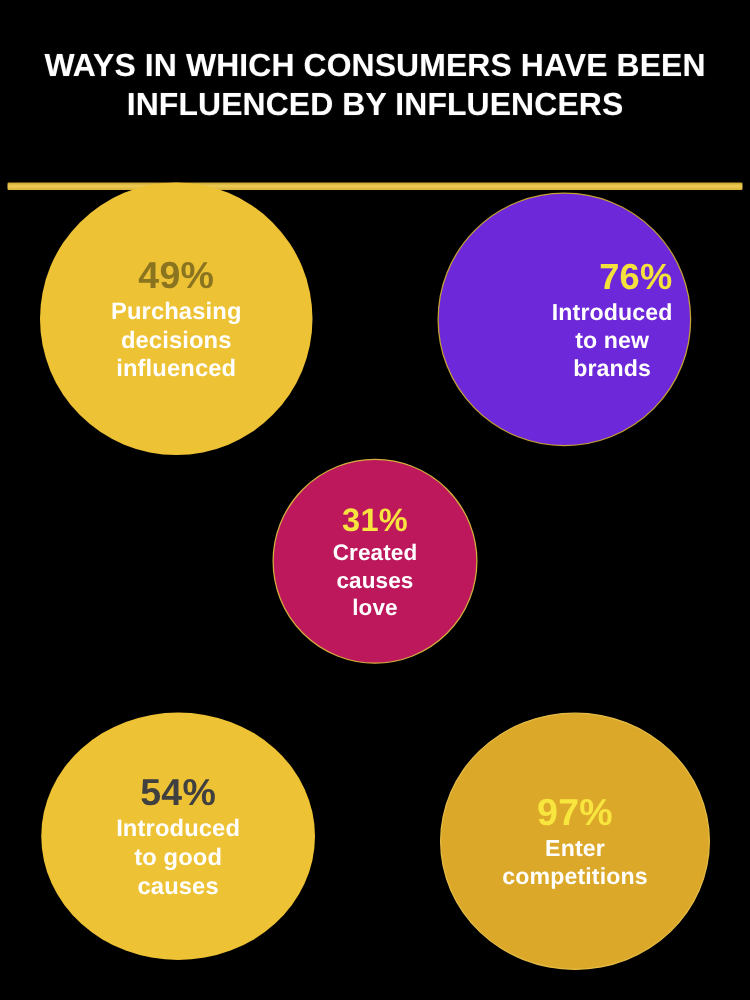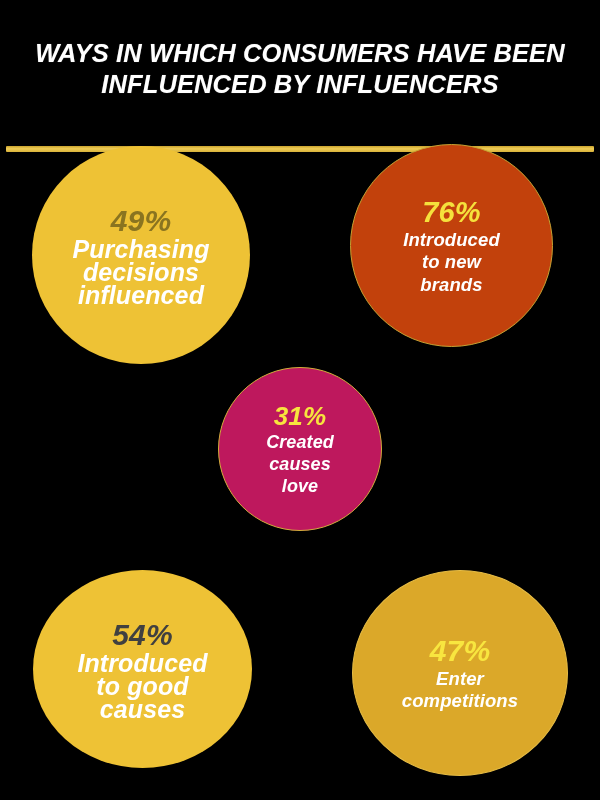--- a/index.html
+++ b/index.html
@@ -13,21 +13,20 @@
     overflow: hidden;
     font-family: "Liberation Sans", sans-serif;
     position: relative;
   }
 
   #infographic {
     position: relative;
     width: 600px;
     height: 800px;
     background: #000000;
-    font-style: italic;
   }
 
   
   .header {
     position: absolute;
     left: 0;
     top: 38px;
     width: 600px;
     text-align: center;
     padding: 0 28px;
@@ -71,40 +70,41 @@
     font-family: "Liberation Sans", sans-serif;
     font-weight: bold;
     font-size: 30px;
     line-height: 34px;
     letter-spacing: 0.2px;
   }
   .bubble .label {
     font-family: "Liberation Sans", sans-serif;
     font-weight: bold;
     color: #ffffff;
-    font-size: 25px;
+    font-size: 19px;
     line-height: 23px;
     letter-spacing: 0.1px;
     white-space: pre-line;
   }
 
   
   #bubble-0 {
     left: 32px;  top: 146px;
     width: 218px; height: 218px;
     background: #EEC235;
   }
   #bubble-0 .pct { color: #8A7420; text-align: right; }
 
   
   #bubble-1 {
-    left: 350px; top: 144px;
+    left: 350px; top: 154px;
     width: 203px; height: 203px;
-    background: #c2410c;
+    background: #6d28d9;
     border: 1.5px solid #C5A233;
+    align-items: flex-end;
   }
   #bubble-1 .pct { color: #F5E13C; font-size: 29px; }
   #bubble-1 .label { font-size: 18.5px; line-height: 22.5px; }
 
   
   #bubble-2 {
     left: 218px; top: 367px;
     width: 164px; height: 164px;
     background: #be185d;
     border: 1.5px solid #D3AE3C;
@@ -164,18 +164,18 @@
   </div>
 
   <div class="bubble" id="bubble-3">
     <div class="pct">54%</div>
     <div class="label">Introduced
 to good
 causes</div>
   </div>
 
   <div class="bubble" id="bubble-4">
-    <div class="pct">47%</div>
+    <div class="pct">97%</div>
     <div class="label">Enter
 competitions</div>
   </div>
 
 </div>
 
 </body></html>

